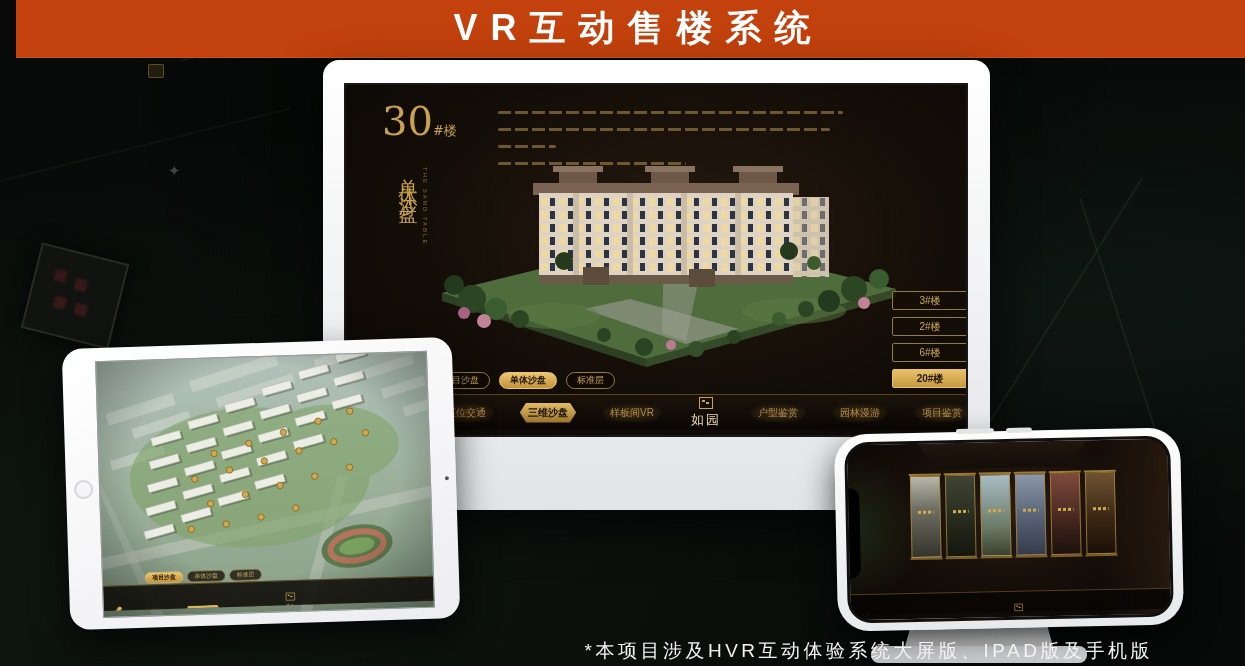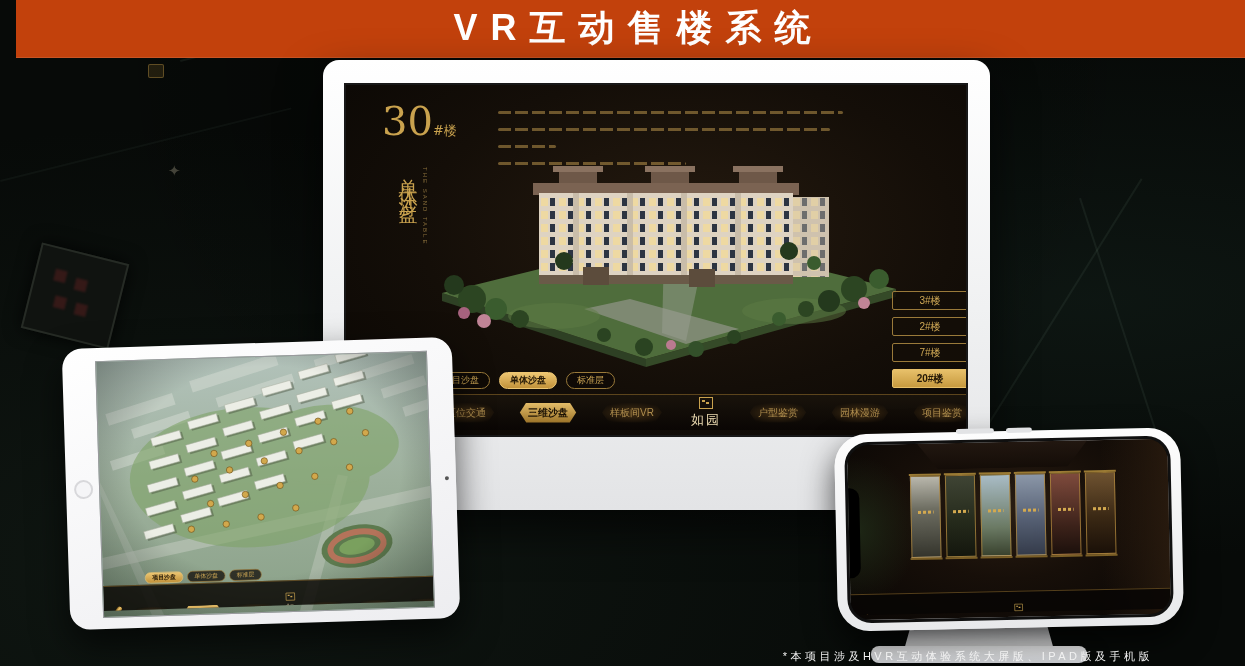--- a/index.html
+++ b/index.html
@@ -120,21 +120,21 @@
   .pp2{background:linear-gradient(180deg,#3f4434 0%,#262b1c 55%,#14160d);}
   .pp3{background:linear-gradient(180deg,#a9bcc6 0%,#6b7a64 65%,#39422e);}
   .pp4{background:linear-gradient(180deg,#8b97a8 0%,#566074 55%,#343b4a);}
   .pp5{background:linear-gradient(180deg,#7e4a3c 0%,#3c221a 65%,#1c100c);}
   .pp6{background:linear-gradient(180deg,#6e5230 0%,#3a2814 55%,#1a1008);}
   .p-navbar{position:absolute;left:0;right:0;bottom:5px;height:20px;background:rgba(8,6,4,.88);
      border-top:1px solid rgba(160,120,50,.5);overflow:hidden;}
   .p-nav-inner{display:flex;align-items:center;gap:11px;width:540px;transform:scale(.60);transform-origin:0 50%;
      margin-top:2px;padding-left:8px;}
   
-  .footer{position:absolute;right:92px;bottom:2px;z-index:40;color:#f2f2f2;font-size:11px;letter-spacing:3.5px;}
+  .footer{position:absolute;right:92px;bottom:2px;z-index:40;color:#f2f2f2;font-size:19px;letter-spacing:3.5px;}
 </style>
 </head>
 <body>
 
 <div id="stage">
 
   <div class="bg-vign"></div>
   <div class="bg-road r1"></div>
   <div class="bg-road r2"></div>
   <div class="bg-road r3"></div>
@@ -220,21 +220,21 @@
           <circle cx="237" cy="194" r="5" fill="#bb7a90"></circle>
         <circle cx="300" cy="186" r="7" fill="#2a4321"></circle>
           <circle cx="130" cy="110" r="9" fill="#24391d"></circle>
         <circle cx="355" cy="100" r="9" fill="#24391d"></circle>
           <circle cx="380" cy="112" r="7" fill="#3a5c2e"></circle>
       </svg>
 
       <div class="floor-btns">
         <div class="floor-btn">3#楼</div>
         <div class="floor-btn">2#楼</div>
-        <div class="floor-btn">7#楼</div>
+        <div class="floor-btn">6#楼</div>
         <div class="floor-btn active">20#楼</div>
       </div>
 
       <div class="sub-tabs">
         <div class="sub-tab">项目沙盘</div>
         <div class="sub-tab active">单体沙盘</div>
         <div class="sub-tab">标准层</div>
       </div>
 
       <div class="navbar">

